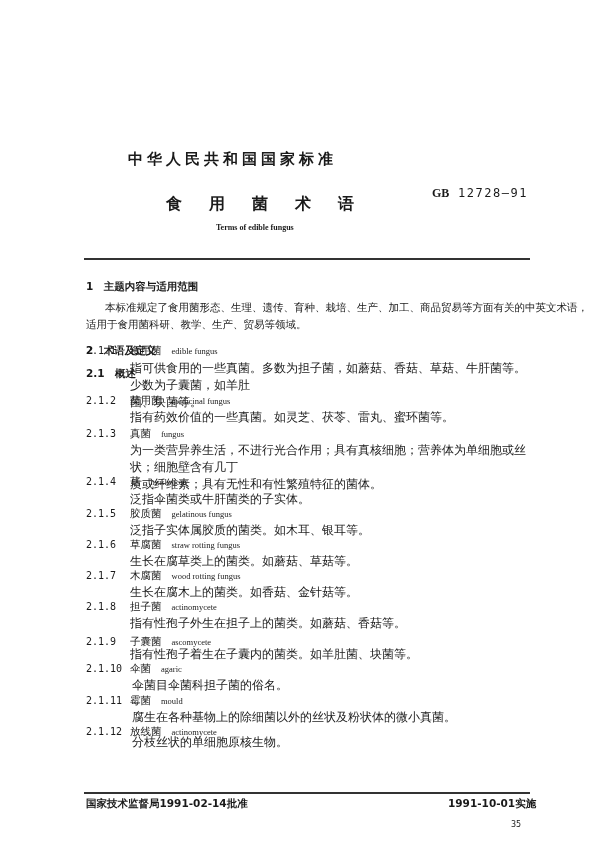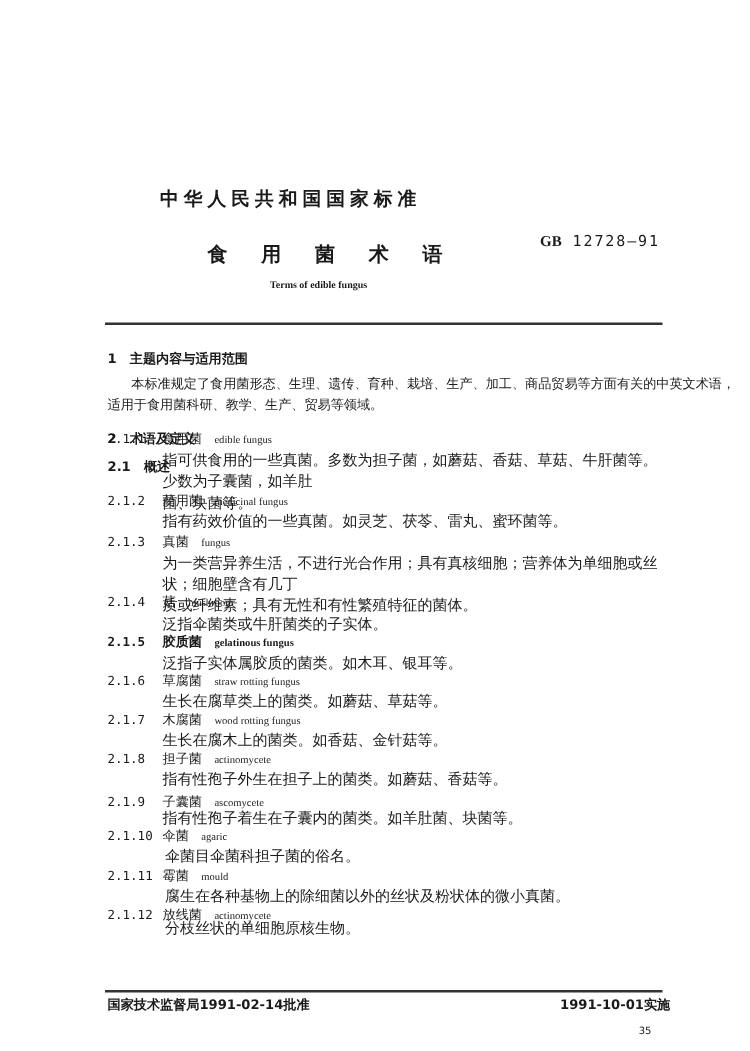--- a/index.html
+++ b/index.html
@@ -86,21 +86,21 @@
   <div>质或纤维素；具有无性和有性繁殖特征的菌体。</div>
 </div>
 
 <div class="term-row" style="top:475px;">
   <span class="num">2.1.4</span><span class="cn">菇</span><span class="en">mushroom</span>
 </div>
 <div class="def" style="top:491px;">
   <div>泛指伞菌类或牛肝菌类的子实体。</div>
 </div>
 
-<div class="term-row" style="top:507px;font-weight:bold;">
+<div class="term-row" style="top:507px;">
   <span class="num">2.1.5</span><span class="cn">胶质菌</span><span class="en">gelatinous fungus</span>
 </div>
 <div class="def" style="top:522px;">
   <div>泛指子实体属胶质的菌类。如木耳、银耳等。</div>
 </div>
 
 <div class="term-row" style="top:538px;">
   <span class="num">2.1.6</span><span class="cn">草腐菌</span><span class="en">straw rotting fungus</span>
 </div>
 <div class="def" style="top:553px;">

